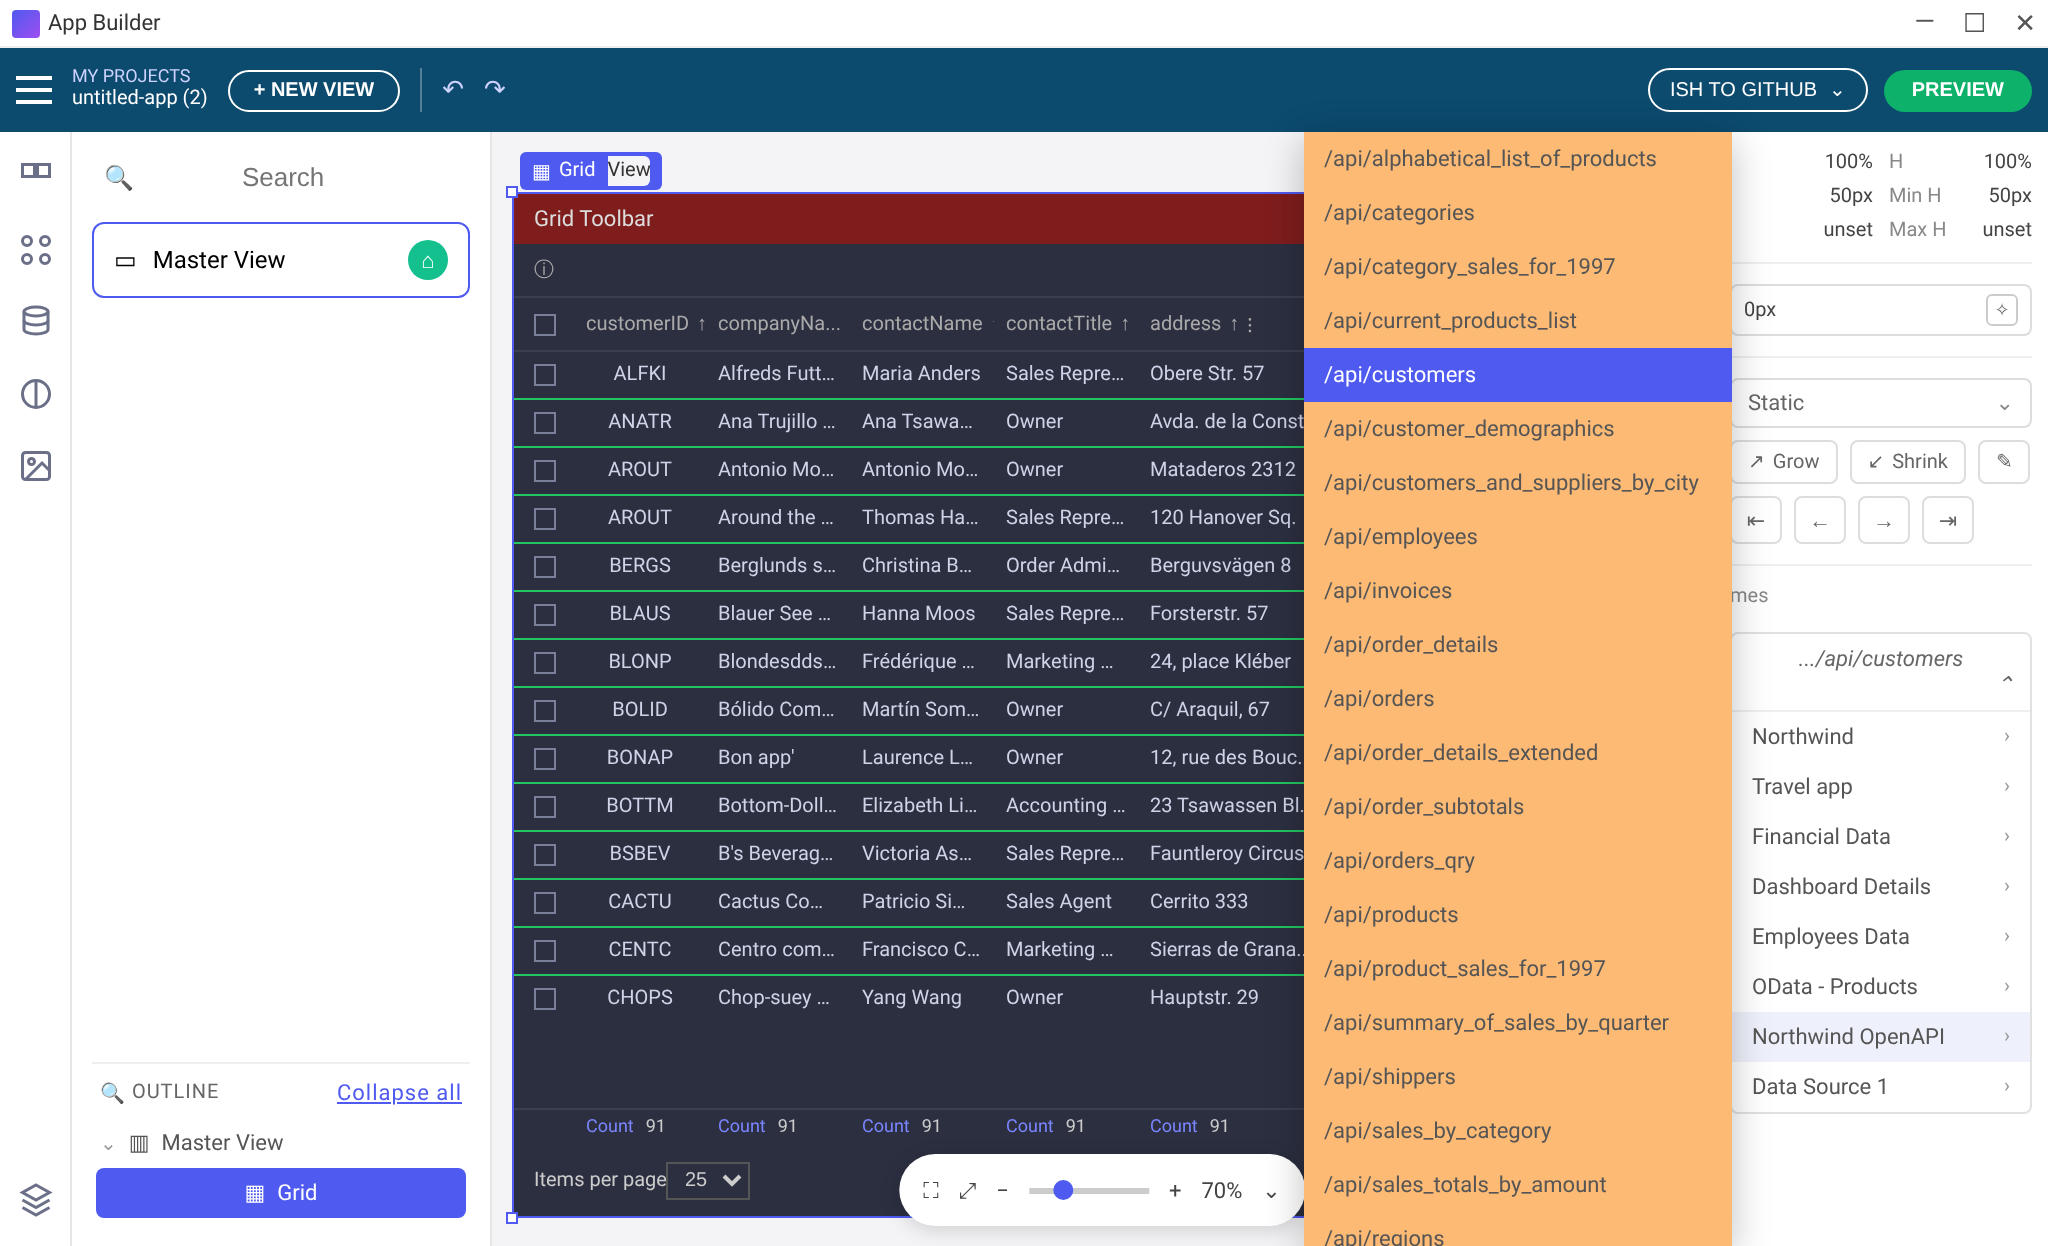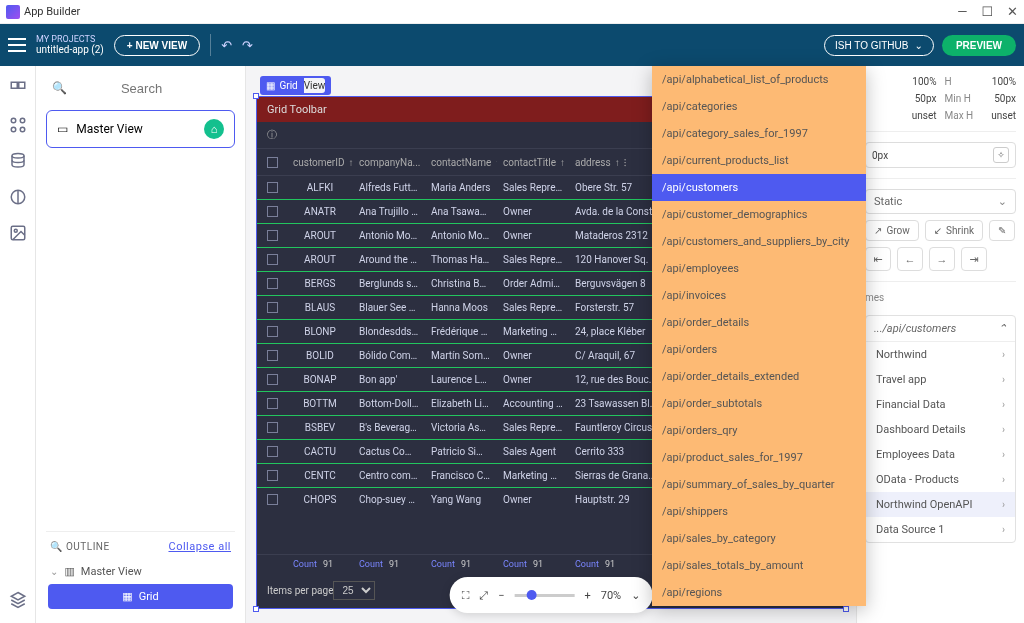--- a/index.html
+++ b/index.html
@@ -81,21 +81,21 @@
     .bound { border: 1px solid #ddd; border-radius: 4px; padding: 4px 6px; font-size: 10px; }
     .bound .rosette { margin-left: auto; width: 16px; height: 16px; border: 1px solid #ccc; border-radius: 3px; display: flex; align-items: center; justify-content: center; font-size: 9px; }
     .lbl-small { font-size: 10px; color: #888; text-transform: none; }
     .select-like { border: 1px solid #ddd; border-radius: 4px; padding: 5px 8px; display: flex; align-items: center; font-size: 11px; }
     .select-like .chev { margin-left: auto; color: #888; }
     .btn-group { display: flex; gap: 6px; }
     .btn-group .b { border: 1px solid #ddd; border-radius: 4px; padding: 4px 8px; font-size: 10px; display: flex; align-items: center; gap: 4px; cursor: pointer; }
     .arrow-row { display: flex; gap: 6px; }
     .arrow-row .ab { border: 1px solid #ddd; border-radius: 4px; width: 26px; height: 24px; display: flex; align-items: center; justify-content: center; cursor: pointer; font-size: 11px; }
     .ds-panel { border: 1px solid #e1e1e1; border-radius: 4px; margin-top: 6px; font-size: 11px; }
-    .ds-head { padding: 6px 8px; display: flex; align-items: center; font-style: italic; color: #666; border-bottom: 1px solid #eee; }
+    .ds-head { padding: 6px 8px; display: flex; align-items: center; font-style: italic; color: #666; border-bottom: 1px solid #eee; flex-direction: column; }
     .ds-head .chev { margin-left: auto; }
     .ds-item { padding: 6px 10px; display: flex; align-items: center; color: #555; cursor: pointer; justify-content: center; }
     .ds-item .chev { margin-left: auto; color: #999; font-size: 10px; }
     .ds-item.hl { background: #eef0fb; }
     svg { display: block; }
   </style>
 </head>
 <body>
 
 <div class="titlebar">
@@ -443,20 +443,21 @@
       <div class="opt active">/api/customers</div>
       <div class="opt">/api/customer_demographics</div>
       <div class="opt">/api/customers_and_suppliers_by_city</div>
       <div class="opt">/api/employees</div>
       <div class="opt">/api/invoices</div>
       <div class="opt">/api/order_details</div>
       <div class="opt">/api/orders</div>
       <div class="opt">/api/order_details_extended</div>
       <div class="opt">/api/order_subtotals</div>
       <div class="opt">/api/orders_qry</div>
+      <div class="opt">/api/products</div>
       <div class="opt">/api/product_sales_for_1997</div>
       <div class="opt">/api/summary_of_sales_by_quarter</div>
       <div class="opt">/api/shippers</div>
       <div class="opt">/api/sales_by_category</div>
       <div class="opt">/api/sales_totals_by_amount</div>
       <div class="opt">/api/regions</div>
     </div>
 
   <div class="rightpanel">
     <div class="dim-row">

